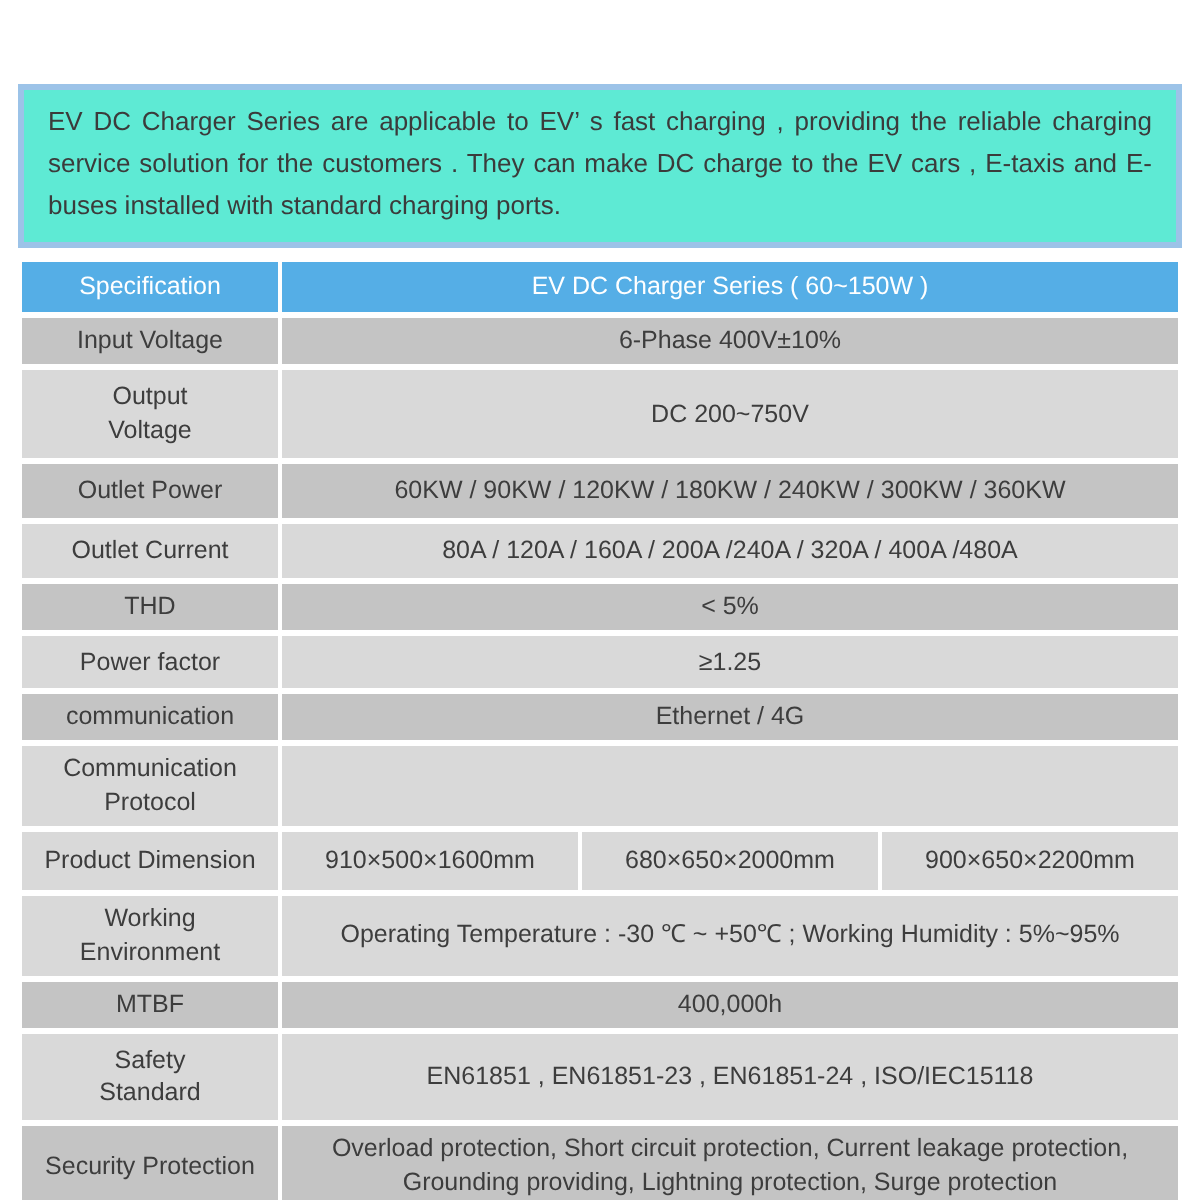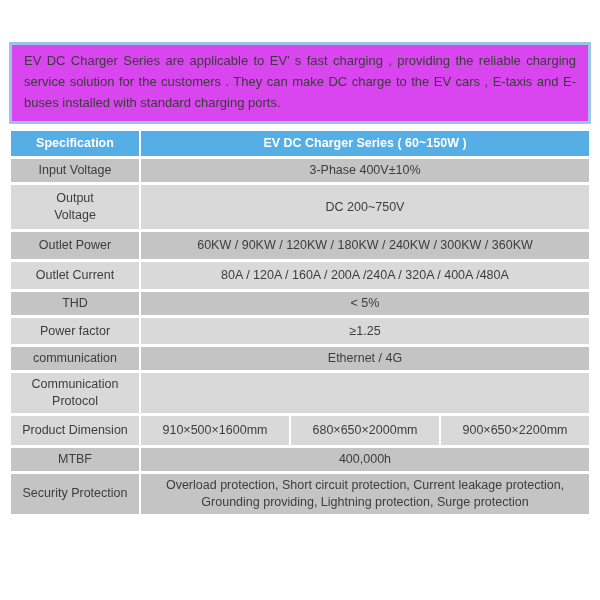--- a/index.html
+++ b/index.html
@@ -20,41 +20,41 @@
     color:var(--text);
   }
   .intro-box{
     margin:42px 9px 4px 9px;
     border:3px solid var(--intro-border);
     padding:6px 12px 8px 12px;
     font-size:13px;
     line-height:1.6;
     text-align:justify;
     color:#3b3b3b;
-    background:#d946ef;
+    background:#5eead4;
   }
   table.spec{
     width:582px;
     margin:0 9px;
     border-collapse:separate;
     border-spacing:2px 3px;
     font-size:12.5px;
     table-layout:fixed;
   }
   col.c-label{width:128px;}
   td,th{
     text-align:center;
     vertical-align:middle;
     padding:3px 6px;
     line-height:1.35;
   }
   tr.header th{
     background:var(--header-bg);
     color:var(--header-text);
-    font-weight:bold;
+    font-weight:normal;
     padding:4px 6px;
     font-size:12.5px;
   }
   tr.dark td{background:var(--row-dark);}
   tr.light td{background:var(--row-light);}
   td.label{white-space:pre-line;}
   tr.tall td{padding:5px 24px;}
   tr.taller td{padding:6px 6px;margin-left:40px;}
 </style>
 </head>
@@ -70,21 +70,21 @@
       <col>
   </colgroup>
   <tbody>
       <tr class="header">
     <th>Specification</th>
     <th colspan="3">EV DC Charger Series ( 60~150W )</th>
   </tr>
 
   <tr class="dark">
     <td class="label">Input Voltage</td>
-    <td colspan="3">3-Phase 400V±10%</td>
+    <td colspan="3">6-Phase 400V±10%</td>
   </tr>
 
   <tr class="light tall">
     <td class="label">Output Voltage</td>
     <td colspan="3">DC 200~750V</td>
   </tr>
 
   <tr class="dark tall">
     <td class="label">Outlet Power</td>
     <td colspan="3">60KW / 90KW / 120KW / 180KW / 240KW / 300KW / 360KW</td>
@@ -117,25 +117,34 @@
   </tr>
 
 
   <tr class="light taller">
     <td class="label">Product Dimension</td>
     <td>910×500×1600mm</td>
     <td>680×650×2000mm</td>
     <td>900×650×2200mm</td>
   </tr>
 
+  <tr class="light">
+    <td class="label">Working
+Environment</td>
+    <td colspan="3">Operating Temperature : -30 ℃ ~ +50℃ ; Working Humidity : 5%~95%</td>
+  </tr>
 
   <tr class="dark">
     <td class="label">MTBF</td>
     <td colspan="3">400,000h</td>
   </tr>
 
+  <tr class="light tall">
+    <td class="label">Safety Standard</td>
+    <td colspan="3">EN61851 , EN61851-23 , EN61851-24 , ISO/IEC15118</td>
+  </tr>
 
   <tr class="dark">
     <td class="label">Security Protection</td>
     <td colspan="3">Overload protection, Short circuit protection, Current leakage protection, Grounding providing, Lightning protection, Surge protection</td>
   </tr>
 </tbody>
   </table>
 
 </body></html>

